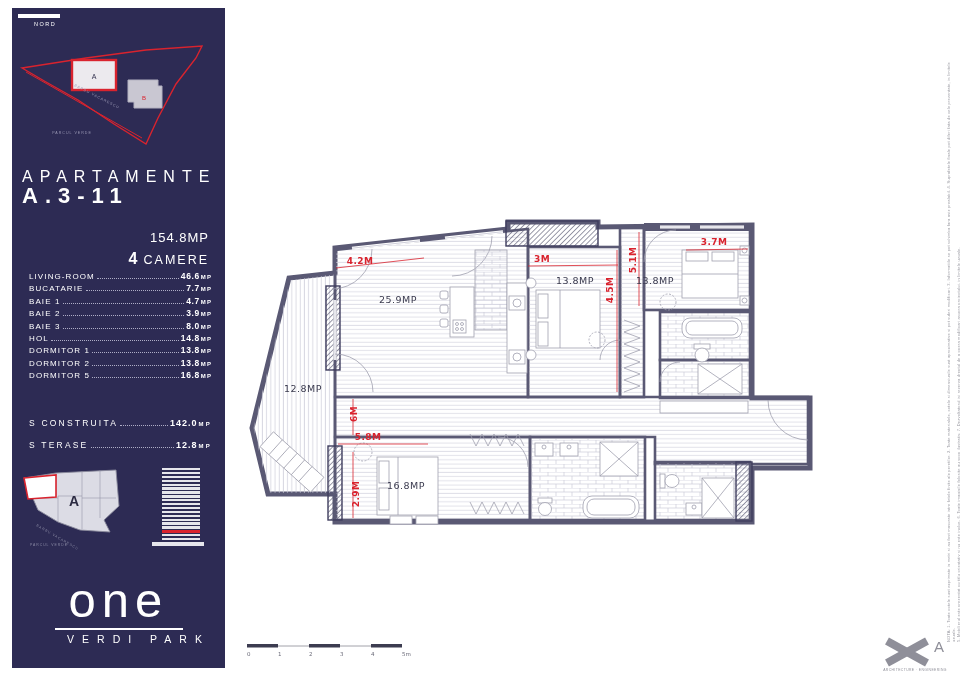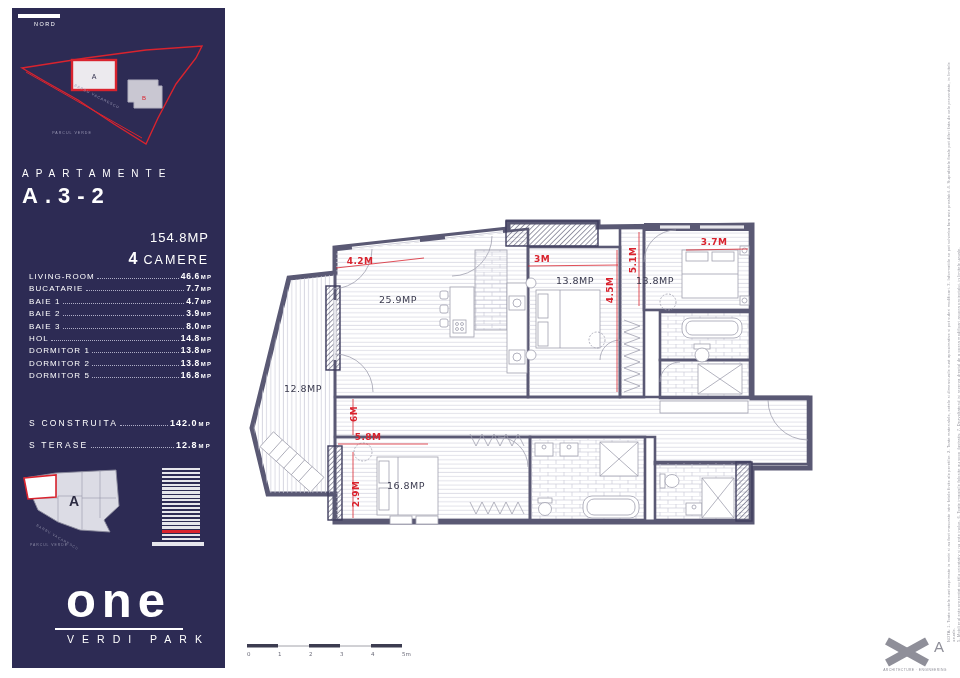--- a/index.html
+++ b/index.html
@@ -3,41 +3,41 @@
 <meta charset="utf-8">
 <style>
   html,body{margin:0;padding:0;background:#fff;}
   #stage{position:relative;width:960px;height:678px;background:#fff;overflow:hidden;
          font-family:"Liberation Sans",sans-serif;}
   
   .sidebar{position:absolute;left:12px;top:8px;width:213px;height:660px;background:#2d2b54;}
   .northbar{position:absolute;left:6px;top:6px;width:42px;height:4px;background:#fff;}
   .northlbl{position:absolute;left:22px;top:13px;font-size:5.5px;color:#fff;letter-spacing:1.5px;}
   .siteplan{position:absolute;left:4px;top:26px;}
-  .title1{position:absolute;left:10px;top:160px;color:#fff;font-size:10px;letter-spacing:7px;white-space:nowrap;}
+  .title1{position:absolute;left:10px;top:160px;color:#fff;font-size:16px;letter-spacing:7px;white-space:nowrap;}
   .title2{position:absolute;left:10px;top:175px;color:#fff;font-size:22px;font-weight:bold;letter-spacing:7px;white-space:nowrap;}
   .area-total{position:absolute;right:16px;top:222px;color:#fff;font-size:13px;font-weight:normal;letter-spacing:1px;}
   .camere{position:absolute;right:16px;top:242px;color:#fff;font-size:12.5px;letter-spacing:2px;}
   .camere b{font-size:16px;margin-right:6px;letter-spacing:0;}
   .roomlist{position:absolute;left:10px;right:13px;top:263px;}
   .row{display:flex;align-items:baseline;color:#fff;font-size:8px;letter-spacing:1.1px;height:12.4px;}
   .row .lbl{white-space:nowrap;padding-left:7px;}
   .row .dots{flex:1;border-bottom:1px dotted #aeadc6;margin:0 2px 2px 2px;}
   .row .val{font-weight:bold;font-size:8.5px;letter-spacing:.6px;}
   .row .unit{font-size:6px;font-weight:bold;margin-left:1px;}
   .totals{position:absolute;left:10px;right:13px;top:394px;margin-top:16px;}
   .totals .row{font-size:8.5px;letter-spacing:2.2px;height:21.5px;}
   .totals .val{font-size:9px;letter-spacing:1px;}
   .keyplan{position:absolute;left:6px;top:458px;}
   .tower{position:absolute;left:140px;top:460px;width:56px;}
   .tower .bar{width:38px;height:2.3px;background:#e6e6ec;margin:0 0 1.6px 10px;}
   .tower .bar.red{background:#d9232e;}
   .tower .base{width:52px;height:4px;background:#e6e6ec;margin-left:0;}
   .onelogo{position:absolute;left:0;width:213px;top:566px;text-align:center;color:#fff;}
-  .onelogo .one{font-size:49px;font-weight:700;letter-spacing:6px;line-height:52px;}
+  .onelogo .one{font-size:49px;font-weight:400;letter-spacing:6px;line-height:52px;}
   .onelogo .rule{width:128px;height:2px;background:#fff;margin:2px auto 3px auto;}
   .onelogo .sub{font-size:10.5px;letter-spacing:8px;padding-left:40px;}
   
   .plan{position:absolute;left:240px;top:212px;}
   .plan text{font-family:"DejaVu Sans",sans-serif;}
   .rlbl{font-size:9.5px;fill:#3a3a4e;letter-spacing:.5px;}
   .dlbl{font-size:9px;font-weight:bold;fill:#d9232e;letter-spacing:.4px;}
   
   .scalebar{position:absolute;left:243px;top:636px;}
   .scalebar text{font-family:"DejaVu Sans",sans-serif;font-size:5.5px;fill:#6a6a78;}
@@ -59,21 +59,21 @@
       <path d="M10,38 L126,104" stroke="#d9232e" stroke-width="1" fill="none"></path>
       <rect x="56" y="26" width="44" height="30" fill="#eceaee" stroke="#d9232e" stroke-width="2.4"></rect>
       <text x="78" y="45" text-anchor="middle" font-size="7" fill="#33324e">A</text>
       <path d="M112,46 h30 v6 h4 v22 h-28 v-6 h-6 z" fill="#c9c7d2" stroke="#b3b1c0" stroke-width="1"></path>
       <text x="128" y="66" text-anchor="middle" font-size="6" fill="#d9232e">B</text>
       <text x="0" y="0" font-size="3.6" fill="#9a98b4" letter-spacing="1" transform="translate(58,52) rotate(27)">BARBU VACARESCU</text>
       <text x="56" y="100" text-anchor="middle" font-size="3.6" fill="#9a98b4" letter-spacing="1">PARCUL VERDE</text>
     </svg>
 
     <div class="title1">APARTAMENTE</div>
-    <div class="title2">A.3-2</div>
+    <div class="title2">A.3-11</div>
 
     <div class="area-total">154.8MP</div>
     <div class="camere"><b>4</b><span>CAMERE</span></div>
 
     <div class="roomlist">
         <div class="row">
           <span class="lbl">LIVING-ROOM</span>
           <span class="dots"></span>
           <span class="val">46.6</span>
           <span class="unit">MP</span>

